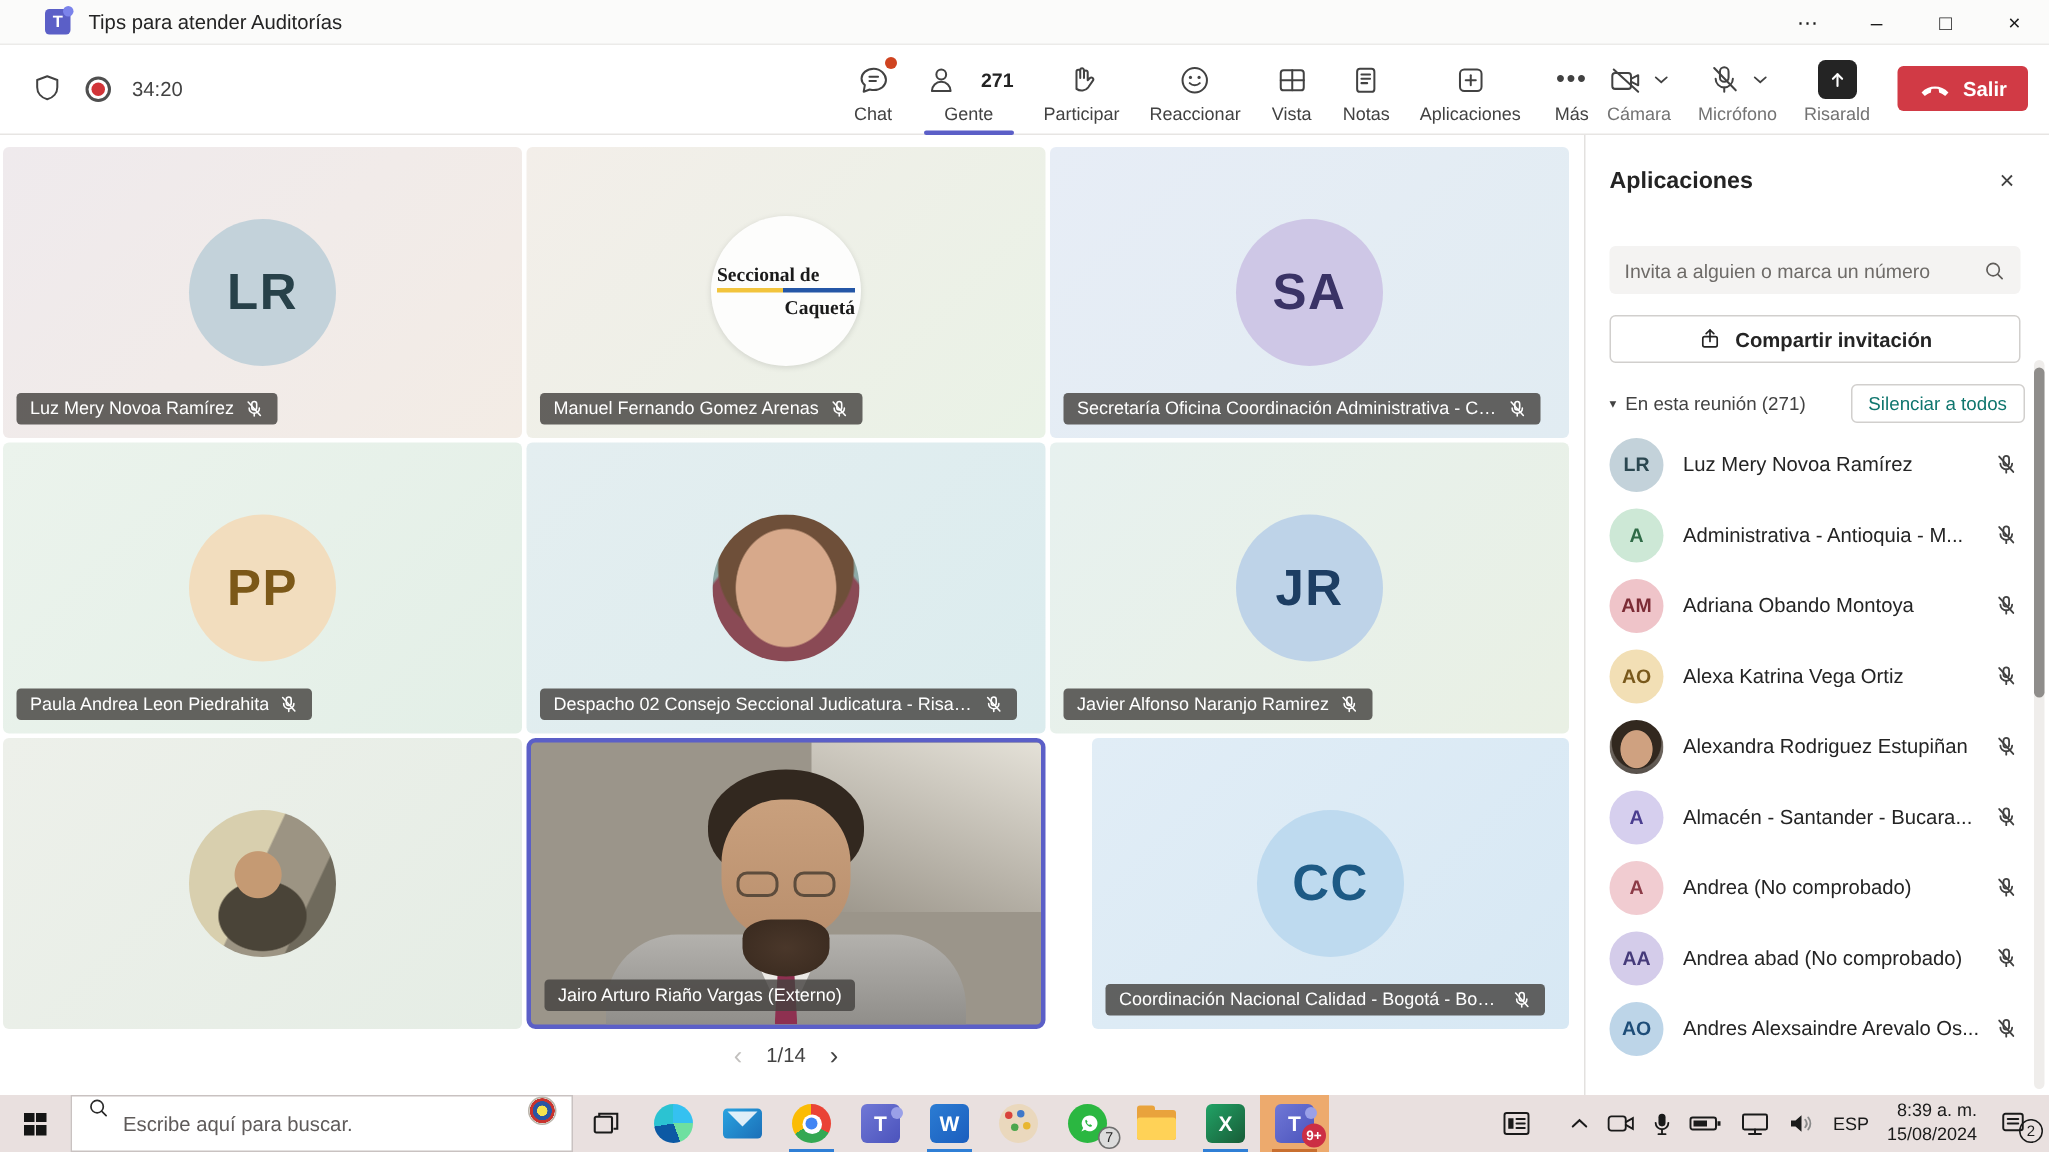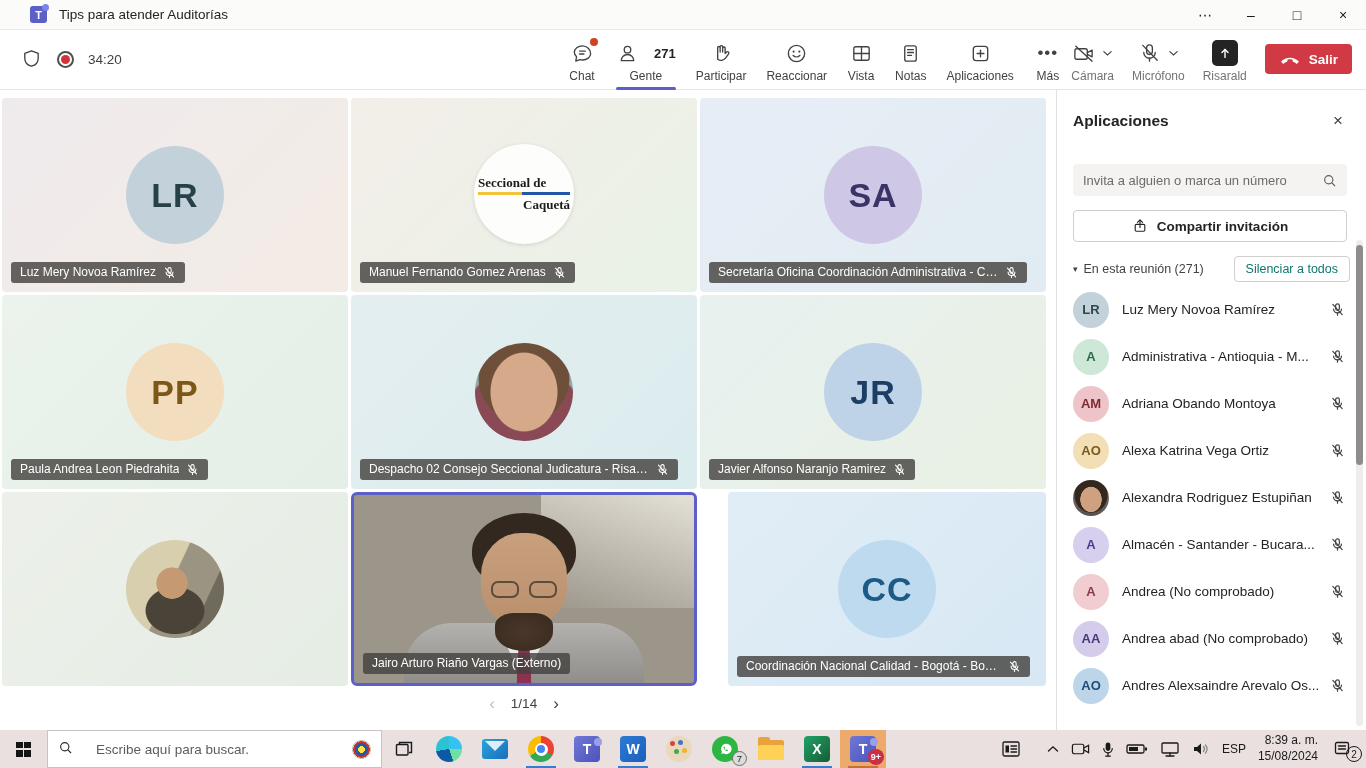--- a/index.html
+++ b/index.html
@@ -148,22 +148,22 @@
   .p-mic .mo { width:15px; height:15px; }
   .p-scrolltrack { position:absolute; right:3px; top:150px; width:7px; height:486px; background:#efedeb; border-radius:4px; }
   .p-scrollthumb { position:absolute; right:3px; top:155px; width:7px; height:220px; background:#8f8d8b; border-radius:4px; }
 
   
   .taskbar { position:absolute; top:730px; left:0; width:1366px; height:38px; background:#e9e0df;
              display:flex; align-items:center; }
   .tb-start { width:47px; height:38px; display:flex; align-items:center; justify-content:center; }
   .winlogo { width:15px; height:15px; display:grid; grid-template-columns:1fr 1fr; gap:1.5px; }
   .winlogo i { background:#151515; }
-  .tb-searchbox { width:335px; height:38px; background:#fff; border:1px solid #c9c2c1; display:flex; align-items:center;
-                  padding:0 10px; gap:23px; }
+  .tb-searchbox { width:335px; height:38px; background:#fff; border:1px solid #c9c2c1; display:flex; 
+                  padding:0 10px; gap:9px; }
   .tb-searchbox input { border:none; outline:none; flex:1; font-size:13.5px; color:#3a3a3a; background:transparent;
                         font-family:"Liberation Sans",sans-serif; }
   .tb-searchbox input::placeholder { color:#5f5b5a; }
   .tb-search-icn .srch circle,.tb-search-icn .srch line { stroke:#2a2a2a; }
   .crest { width:19px; height:19px; border-radius:50%;
            background:radial-gradient(circle at 50% 50%, #f7e34d 0 28%, #2a56a4 30% 52%, #c8332e 54% 68%, #f1efe9 70%);
            border:1px solid #b9b3a9; }
   .tb-taskview { width:44px; height:38px; display:flex; align-items:center; justify-content:center; }
   .tv { width:18px; height:16px; } .tv rect,.tv path { fill:none; stroke:#1a1a1a; stroke-width:1.4; }
   .tb-app { width:46px; height:38px; display:flex; align-items:center; justify-content:center; position:relative; }

